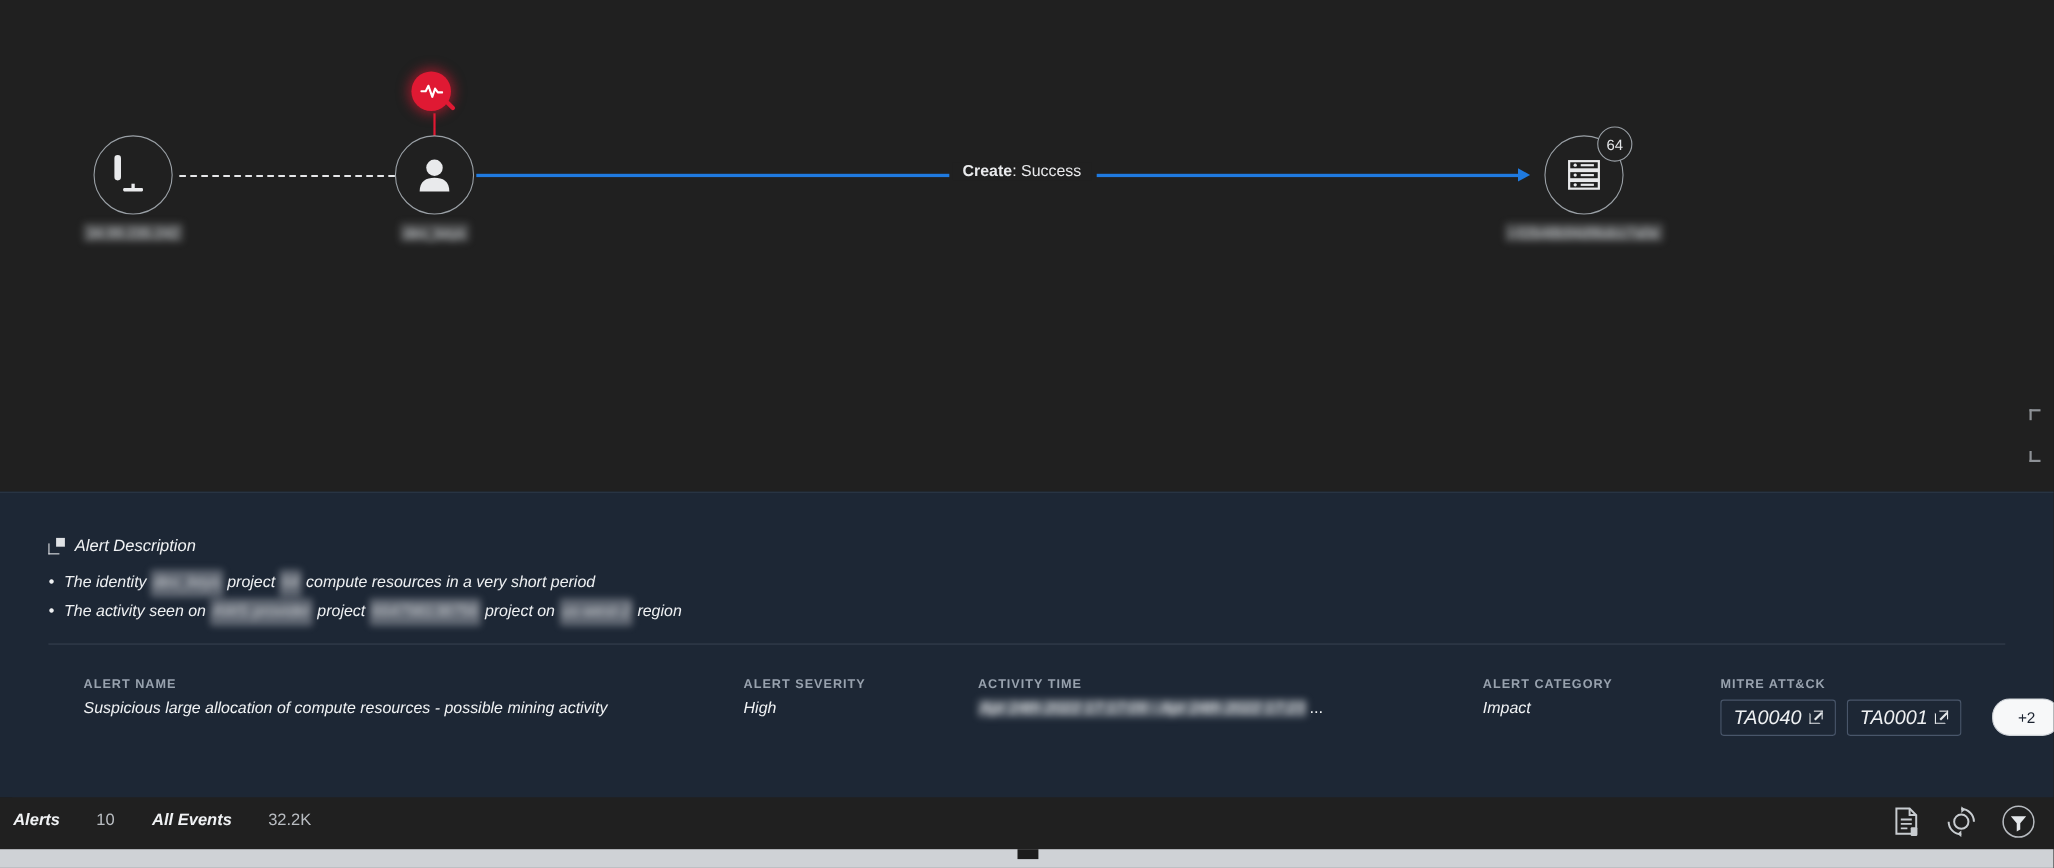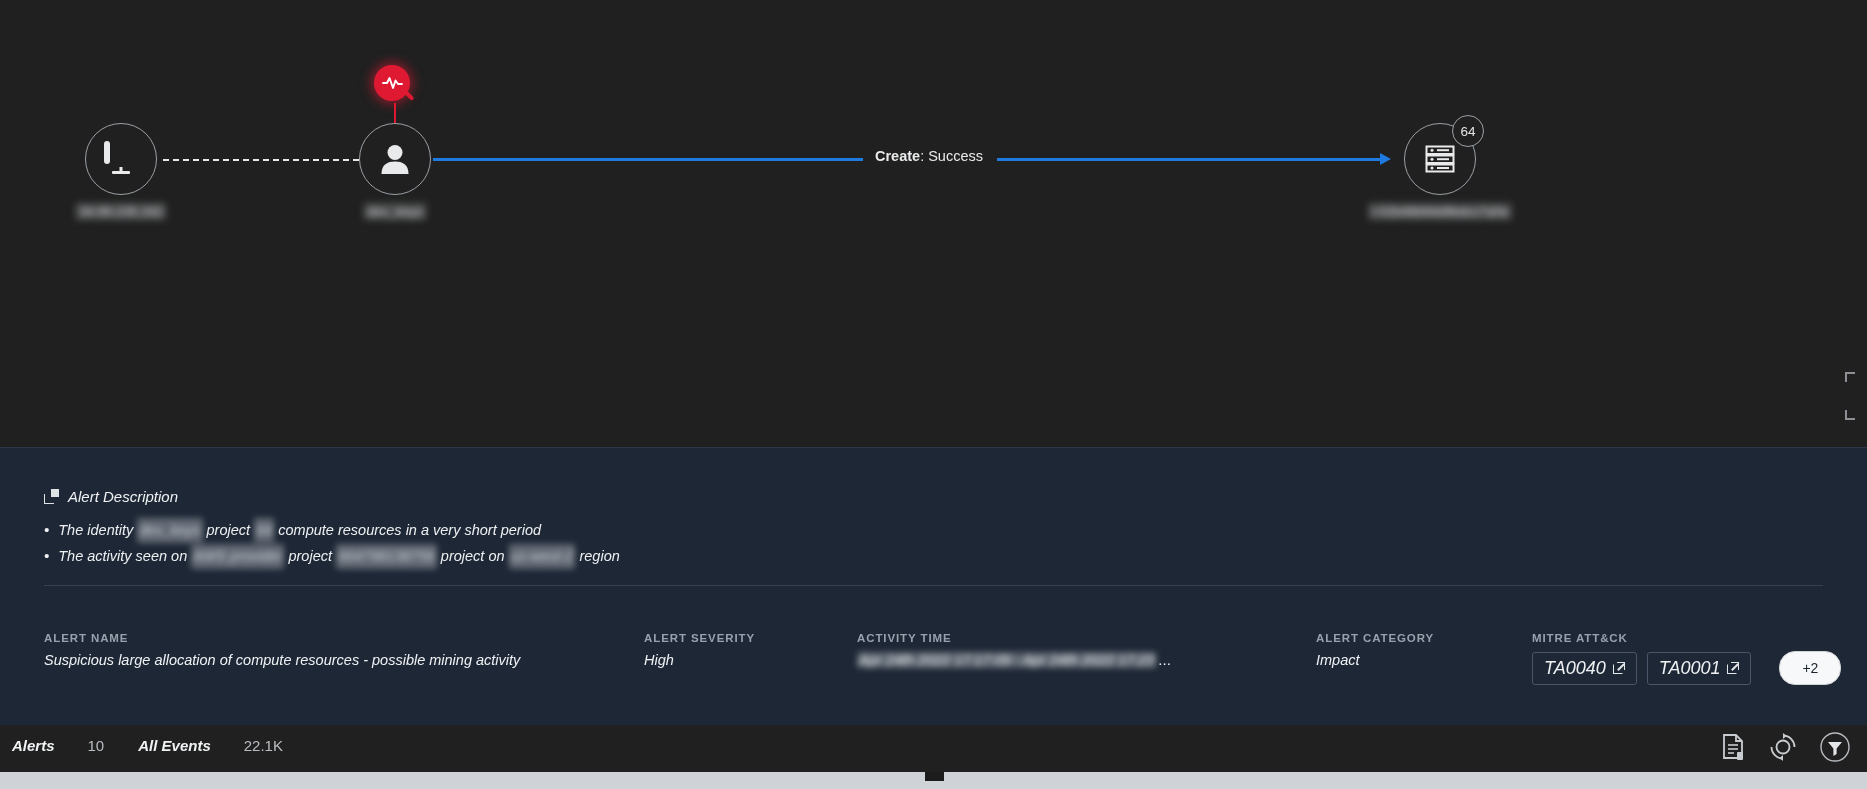--- a/index.html
+++ b/index.html
@@ -146,21 +146,21 @@
     padding: 0 2px;
     vertical-align: baseline;
   }
 
   .panel-divider {
     position: absolute; left: 44px; right: 44px; top: 137px;
     height: 1px; background: #36404f;
   }
 
   .meta-grid { position: absolute; left: 44px; top: 168px; right: 40px; }
-  .meta-col { position: absolute; top: 16px; }
+  .meta-col { position: absolute; top: 0; margin-left: 32px; }
   .meta-label {
     font-size: 11.5px; font-weight: bold; letter-spacing: .9px;
     color: #98a2ae; text-transform: uppercase; white-space: nowrap;
   }
   .meta-value {
     margin-top: 8px; font-size: 14.5px; font-style: italic; color: #f0f2f4;
     white-space: nowrap;
   }
   .meta-value.blurred {
     filter: blur(3.2px);
@@ -377,21 +377,21 @@
   </div>
 
   <div class="bottom-bar">
     <div class="bb-left">
       <span class="stat">
         <span class="k">Alerts</span>
         <span class="v">10</span>
       </span>
       <span class="stat">
         <span class="k">All Events</span>
-        <span class="v">22.1K</span>
+        <span class="v">32.2K</span>
       </span>
     </div>
 
     <div class="bb-right">
       <span class="bb-icon">
         <svg width="26" height="28" viewBox="0 0 26 28">
           <path d="M3 2 h12 l6 6 v17 H3 Z" fill="none" stroke="#c8ccd0" stroke-width="1.8"></path>
           <path d="M15 2 v6 h6" fill="none" stroke="#c8ccd0" stroke-width="1.8"></path>
           <g stroke="#c8ccd0" stroke-width="1.6">
             <line x1="7" y1="12" x2="17" y2="12"></line>

